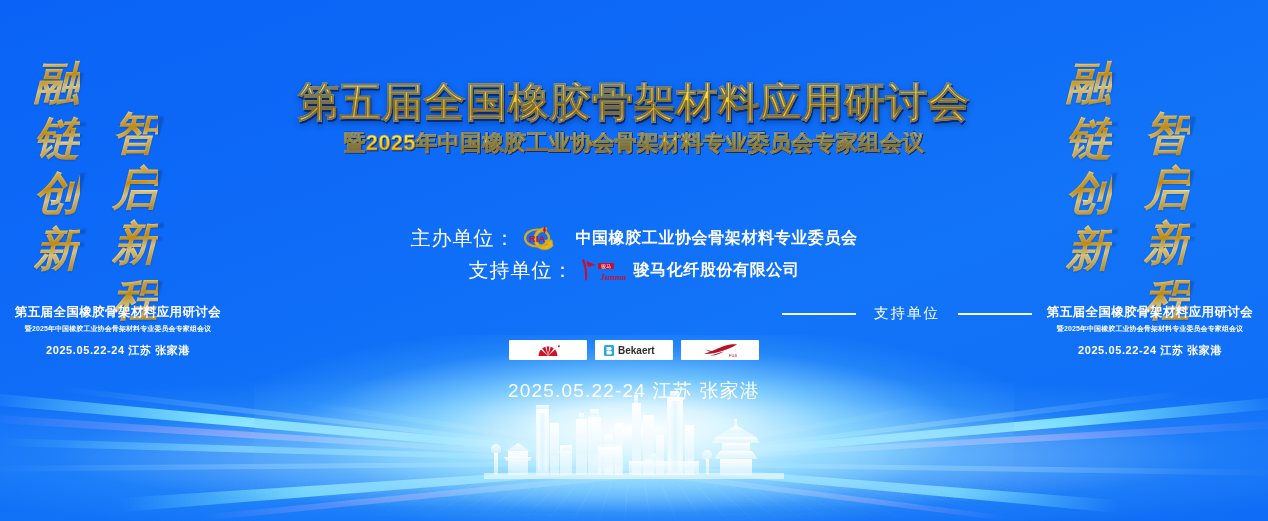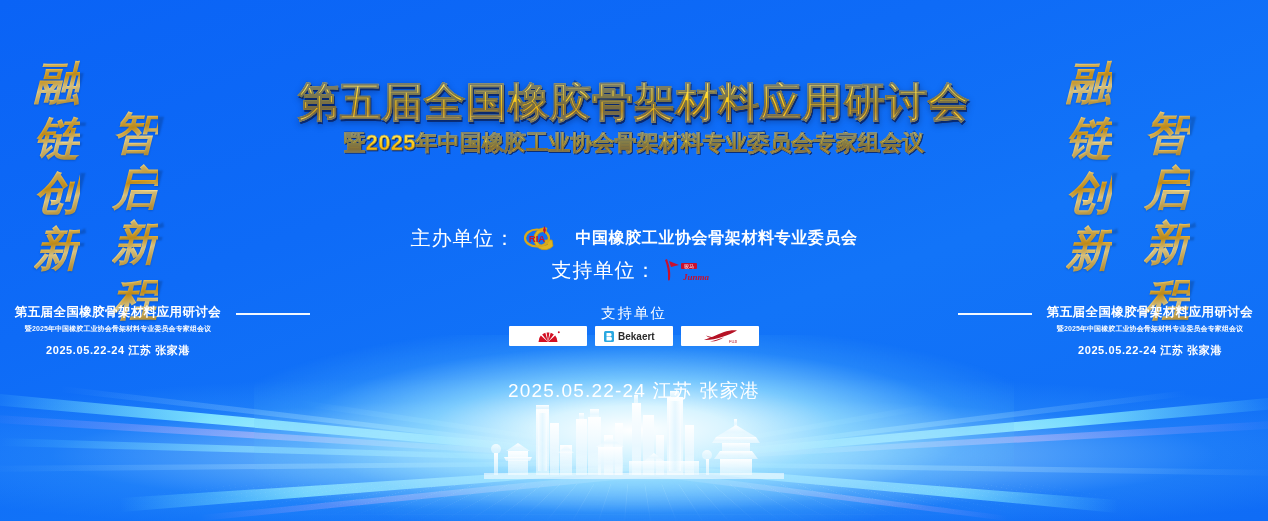--- a/index.html
+++ b/index.html
@@ -69,24 +69,24 @@
     -webkit-text-stroke:0.5px rgba(12,40,110,.5);
     filter:drop-shadow(1.2px 1.6px 0 rgba(9,34,96,.85));
     transform:scaleX(.97);
   }
   .org-wrap{position:absolute;top:222px;left:0;right:0;}
   .org-row{display:flex;align-items:center;justify-content:center;height:32px;color:#fff;}
   .org-label{font-size:20px;font-weight:400;letter-spacing:1px;}
   .org-logo{width:52px;height:30px;display:flex;align-items:center;justify-content:flex-start;margin:0 6px 0 2px;}
   .org-name{font-size:16px;font-weight:700;letter-spacing:.6px;}
   .support-wrap{position:absolute;top:304px;left:0;right:0;}
-  .support-head{display:flex;align-items:center;justify-content:space-between;gap:10px;color:#fff;}
+  .support-head{display:flex;align-items:center;justify-content:flex-end;gap:18px;color:#fff;}
   .sh-line{width:74px;height:2px;background:#fff;opacity:.95;}
   .sh-text{font-size:14.5px;font-weight:400;letter-spacing:2px;}
-  .logo-row{display:flex;justify-content:center;gap:8px;margin-top:3px;}
+  .logo-row{display:flex;justify-content:center;gap:8px;margin-top:17px;}
   .logo-box{width:78px;height:20px;background:#fff;border-radius:1px;display:flex;align-items:center;justify-content:center;}
   .date-line{position:absolute;top:378px;left:0;right:0;text-align:center;color:#fff;font-size:19px;font-weight:400;letter-spacing:1.2px;}
 </style>
 </head>
 <body>
 
 <div id="banner">
 
   <div class="bg-layer">
     <svg width="1268" height="521" viewBox="0 0 1268 521" style="position:absolute;inset:0;">
@@ -274,20 +274,21 @@
         <span class="org-label">支持单位：</span>
         <span class="org-logo">
           <svg width="52" height="30" viewBox="0 0 52 30">
             <path d="M8 4 C10 10 12 16 11 24 C10.5 26 9 26 9 24 C9.5 16 8 10 6 5 Z" fill="#c8102e"></path>
             <path d="M10 6 L20 10 L12 12 Z" fill="#c8102e"></path>
             <rect x="22" y="8" width="16" height="6" rx="1" fill="#c8102e"></rect>
             <text x="30" y="13" font-size="5" text-anchor="middle" fill="#ffffff" font-family="Liberation Sans, sans-serif">骏马</text>
             <text x="24" y="25" font-size="9" font-style="italic" font-weight="bold" fill="#c8102e" font-family="Liberation Serif, serif">Junma</text>
           </svg>
         </span>
+        <span class="org-name">骏马化纤股份有限公司</span>
       </div>
 
     </div>
 
     <div class="support-wrap">
       <div class="support-head">
         <span class="sh-line"></span>
         <span class="sh-text">支持单位</span>
         <span class="sh-line"></span>
       </div>

